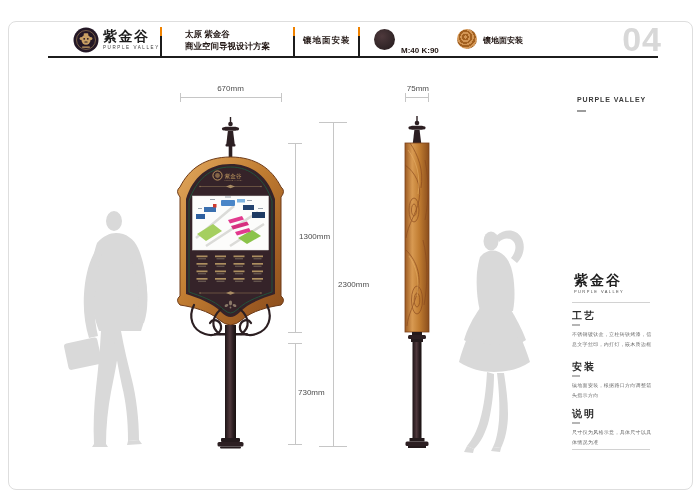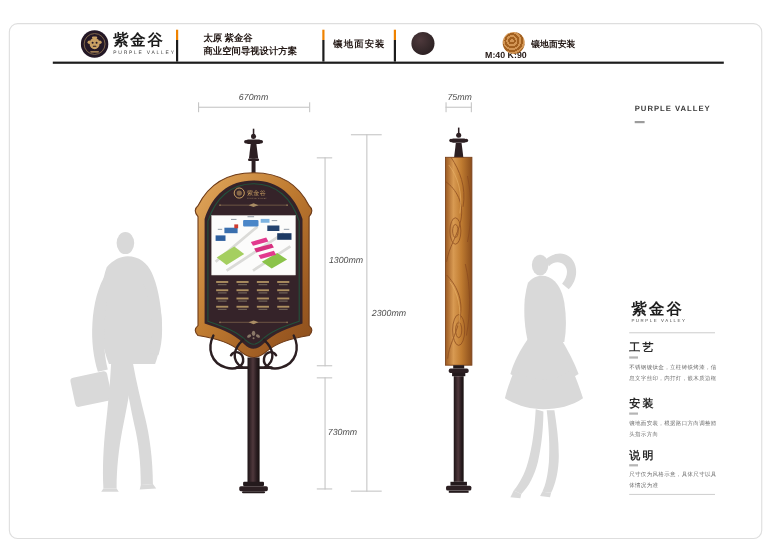--- a/index.html
+++ b/index.html
@@ -5,31 +5,31 @@
   html,body{margin:0;padding:0;background:#ffffff;}
   .canvas{position:relative;width:700px;height:495px;background:#ffffff;overflow:hidden;
           font-family:"Liberation Sans",sans-serif;color:#231815;}
   .abs{position:absolute;}
   .card-border{left:8px;top:21px;width:683px;height:467px;border:1px solid #dedede;border-radius:8px;}
   
   .hdr-rule{left:48px;top:56px;width:610px;height:2px;background:#1c1c1c;}
   .vdiv{top:27px;width:2px;height:29px;background:linear-gradient(#ef8200 0 9px,#1c1c1c 9px);}
   .brand-cn{font-size:14px;font-weight:bold;letter-spacing:1.5px;color:#1c1c1c;line-height:15px;}
   .brand-en{font-size:4.5px;letter-spacing:1.6px;color:#3a3a3a;margin-top:1px;}
-  .proj{font-size:8.5px;font-weight:bold;line-height:12px;color:#231815;font-family:Liberation Serif, serif;}
+  .proj{font-size:8.5px;font-weight:bold;line-height:12px;color:#231815;}
   .sheet-title{font-size:8.5px;font-weight:bold;color:#231815;letter-spacing:1px;}
   .swatch{border-radius:50%;}
   .sw-label{font-size:8px;color:#231815;font-weight:bold;}
   .page-num{font-size:34px;font-weight:bold;color:#d8d8d8;letter-spacing:1px;}
   
   .dimh{height:1px;background:#c6c6c6;}
   .dimv{width:1px;background:#c6c6c6;}
   .dimtickv{width:1px;background:#c6c6c6;}
   .dimtickh{height:1px;background:#c6c6c6;}
-  .dimlabel{font-size:8px;color:#4d4d4d;font-style:italic;}
+  .dimlabel{font-size:8px;color:#4d4d4d;}
   
   .pv-top{font-size:7px;font-weight:bold;letter-spacing:0.9px;color:#3a3a3a;}
   .dash{width:9px;height:2px;background:#9c9c9c;}
   .info-logo-cn{font-size:14px;font-weight:bold;letter-spacing:2px;color:#1f1f1f;line-height:15px;}
   .info-logo-en{font-size:4px;letter-spacing:1.4px;color:#4a4a4a;margin-top:1px;}
   .hline{height:1px;background:#d2d2d2;}
   .sec-title{font-size:10px;font-weight:bold;color:#2b2b2b;letter-spacing:2px;}
   .sec-dash{width:8px;height:2px;background:#b5b5b5;}
   .sec-body{font-size:5px;line-height:10px;color:#6b6b6b;width:80px;letter-spacing:0.3px;}
 </style>
@@ -65,26 +65,27 @@
 
   <div class="abs proj" style="left:185px;top:28px;">
     <div>太原 紫金谷</div>
     <div>商业空间导视设计方案</div>
   </div>
 
   <div class="abs sheet-title" style="left:303px;top:35px;">镶地面安装</div>
 
   <div class="abs swatch" style="left:374px;top:29px;width:21px;height:21px;
        background:radial-gradient(circle at 38% 35%, #4e393c 0%, #35282a 55%, #221719 100%);"></div>
-  <div class="abs sw-label" style="left:401px;top:46px;margin-left:40px;">M:40 K:90</div>
+  <div class="abs sw-label" style="left:401px;top:46px;">M:40 K:90</div>
 
   <div class="abs swatch" style="left:457px;top:29px;width:20px;height:20px;
        background:repeating-radial-gradient(circle at 42% 40%, #d29554 0 1.6px, #a2601f 1.6px 3.4px);"></div>
   <div class="abs sw-label" style="left:483px;top:35px;">镶地面安装</div>
 
+  <div class="abs page-num" style="left:596px;top:20px;width:66px;text-align:right;">04</div>
 
   <div class="abs hdr-rule"></div>
 
   <svg class="abs" style="left:0;top:0;" width="700" height="495" viewBox="0 0 700 495">
     <defs>
       <linearGradient id="woodGrad" x1="0" y1="0" x2="1" y2="1">
         <stop offset="0" stop-color="#e2a85e"></stop>
           <stop offset="0.45" stop-color="#c07c31"></stop>
         <stop offset="0.8" stop-color="#9c5a22"></stop>
           <stop offset="1" stop-color="#8a4d1c"></stop>

